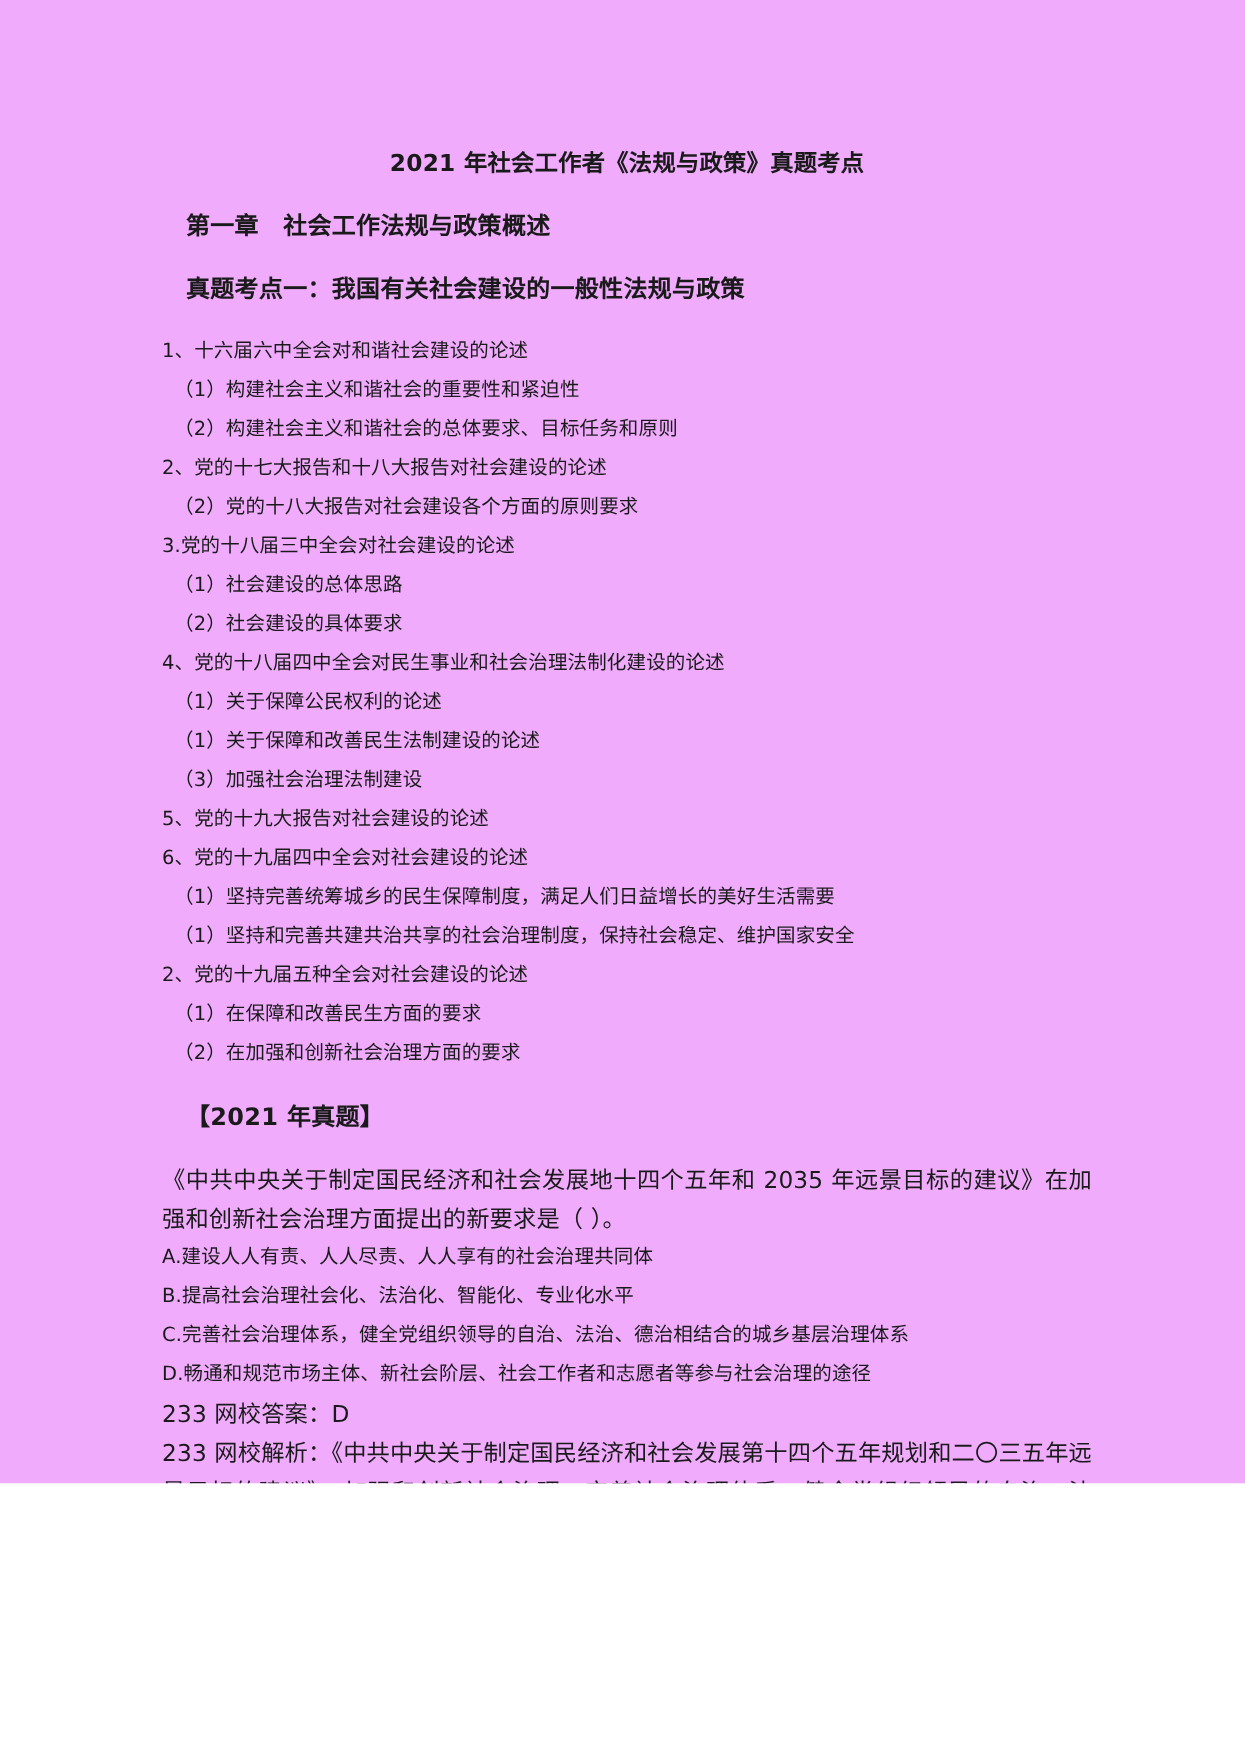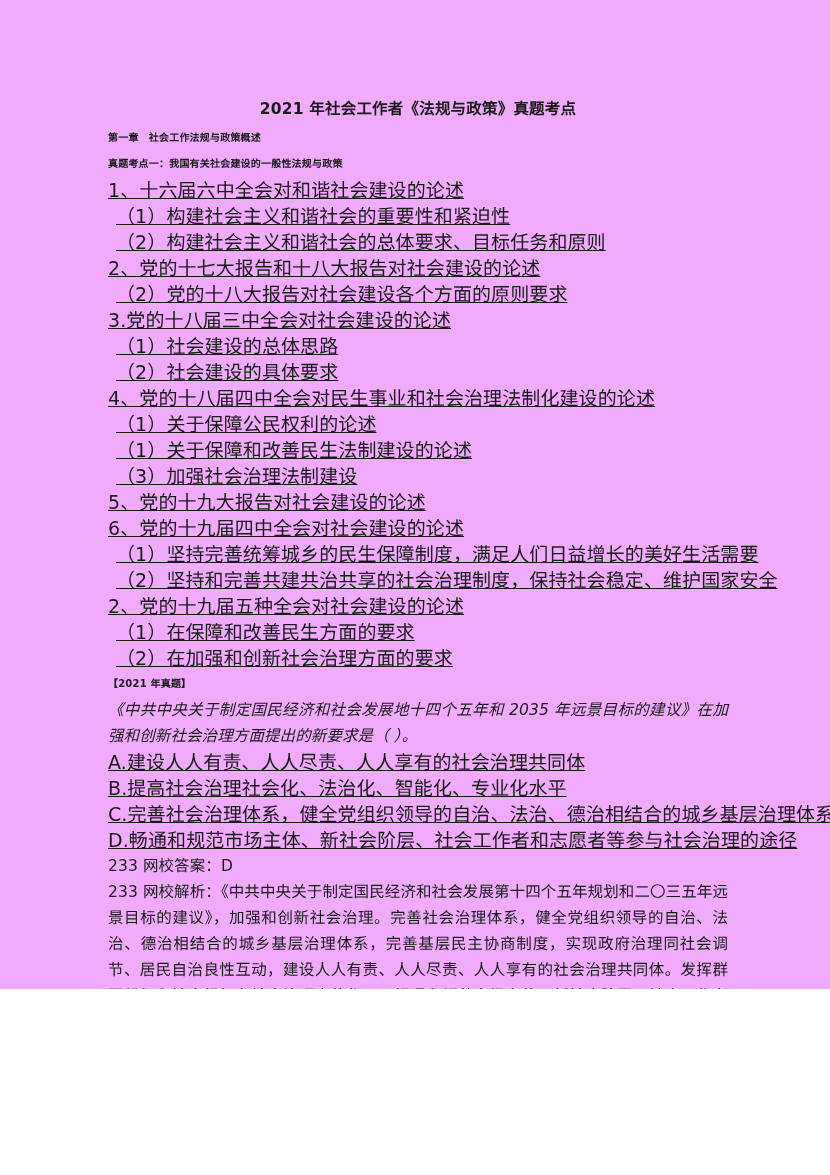--- a/index.html
+++ b/index.html
@@ -29,51 +29,49 @@
   }
   .doc-title {
     text-align: center;
     font-size: 15.5px;
     font-weight: bold;
     line-height: 26px;
     letter-spacing: 0.2px;
     margin: 0 0 3px 0;
   }
   .heading {
-    font-size: 10px;
+    font-size: 16px;
     font-weight: bold;
     line-height: 26px;
     letter-spacing: 0.2px;
-    margin: 0;
+    margin: 16px;
   }
   .line {
-    font-size: 19px;
+    font-size: 13px;
     font-weight: normal;
     line-height: 26px;
     letter-spacing: 0.1px;
     margin: 0;
     white-space: nowrap;
-    text-decoration: underline;
   }
   .indent-1 {
     padding-left: 8px;
   }
   .para {
     font-size: 15.5px;
     font-weight: normal;
     line-height: 26px;
     letter-spacing: 0.1px;
     margin: 0;
     text-align: justify;
     text-justify: inter-ideograph;
     text-align-last: left;
   }
   .para-q {
     text-indent: 0;
-    font-style: italic;
   }
   .label-bold {
     font-weight: normal;
   }
   .blank-line {
     height: 26px;
   }
   .half-blank {
     height: 13px;
   }
@@ -98,21 +96,21 @@
     <div class="line">3.党的十八届三中全会对社会建设的论述</div>
     <div class="line indent-1">（1）社会建设的总体思路</div>
     <div class="line indent-1">（2）社会建设的具体要求</div>
     <div class="line">4、党的十八届四中全会对民生事业和社会治理法制化建设的论述</div>
     <div class="line indent-1">（1）关于保障公民权利的论述</div>
     <div class="line indent-1">（1）关于保障和改善民生法制建设的论述</div>
     <div class="line indent-1">（3）加强社会治理法制建设</div>
     <div class="line">5、党的十九大报告对社会建设的论述</div>
     <div class="line">6、党的十九届四中全会对社会建设的论述</div>
     <div class="line indent-1">（1）坚持完善统筹城乡的民生保障制度，满足人们日益增长的美好生活需要</div>
-    <div class="line indent-1">（2）坚持和完善共建共治共享的社会治理制度，保持社会稳定、维护国家安全</div>
+    <div class="line indent-1">（1）坚持和完善共建共治共享的社会治理制度，保持社会稳定、维护国家安全</div>
     <div class="line">2、党的十九届五种全会对社会建设的论述</div>
     <div class="line indent-1">（1）在保障和改善民生方面的要求</div>
     <div class="line indent-1">（2）在加强和创新社会治理方面的要求</div>
 
     <div class="heading">【2021 年真题】</div>
 
     <div class="para para-q">《中共中央关于制定国民经济和社会发展地十四个五年和 2035 年远景目标的建议》在加强和创新社会治理方面提出的新要求是（  ）。</div>
 
     <div class="line">A.建设人人有责、人人尽责、人人享有的社会治理共同体</div>
     <div class="line">B.提高社会治理社会化、法治化、智能化、专业化水平</div>

